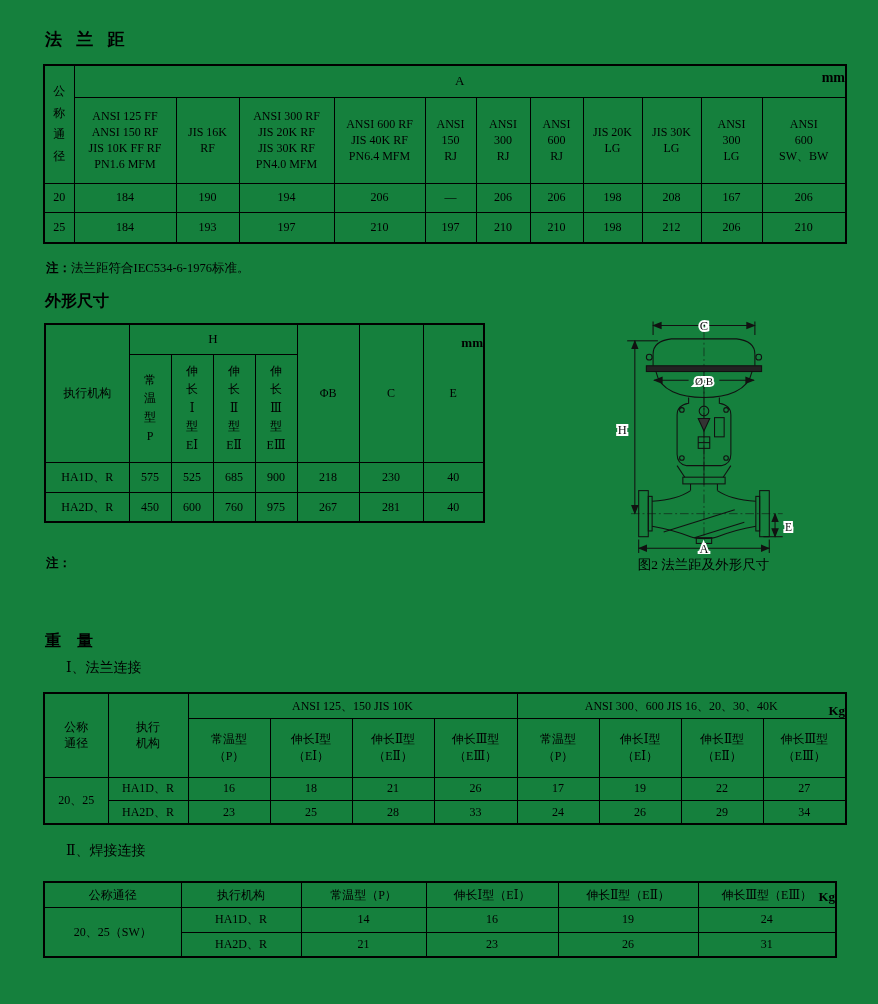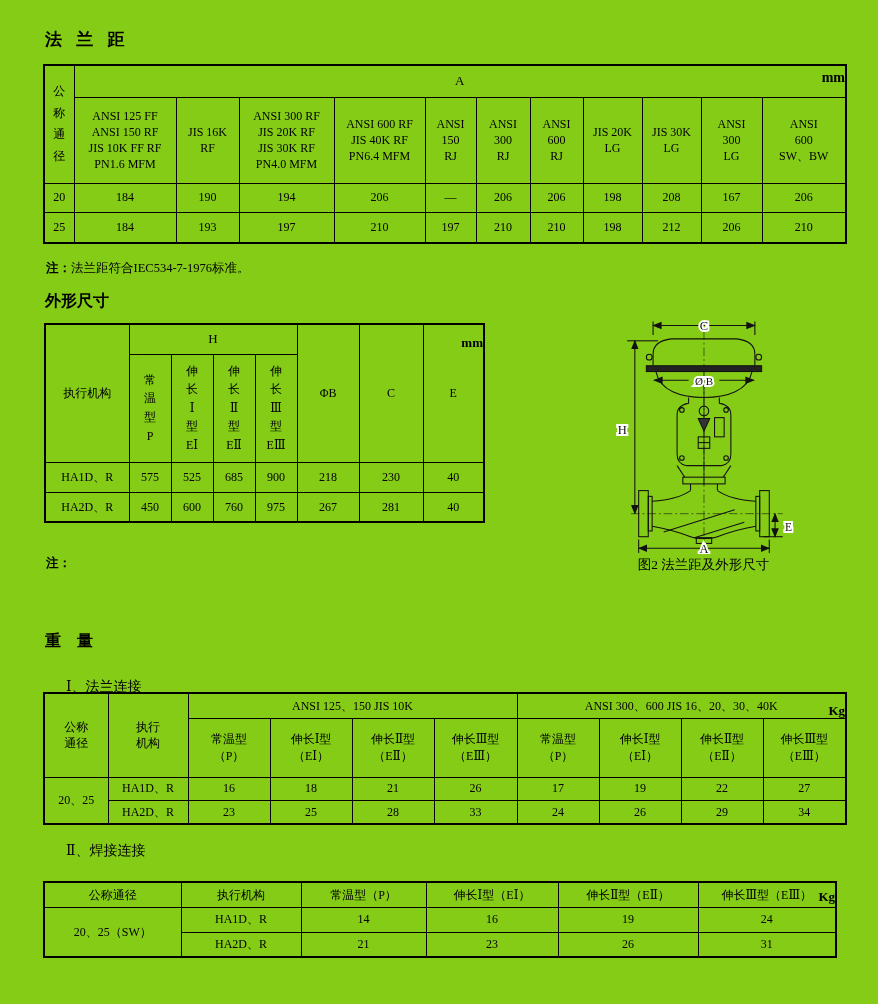--- a/index.html
+++ b/index.html
@@ -1,16 +1,16 @@
 <!DOCTYPE html>
 <html><head>
 <meta charset="utf-8">
 <style>
   html,body{margin:0;padding:0;background:#fff;}
-  #page{position:relative;width:878px;height:1004px;background:#84cc16;color:#000;
+  #page{position:relative;width:878px;height:1004px;background:#15803d;color:#000;
         font-family:"Liberation Serif","DejaVu Serif",serif;overflow:hidden;}
   .abs{position:absolute;}
   .sec-title{font-weight:bold;font-size:17px;}
   .unit{font-weight:bold;font-size:14px;text-align:right;width:100px;margin-top:32px;}
   .sub-title{font-size:14px;}
   .note{font-size:12.5px;display:flex;}
   .note .lbl{font-weight:bold;flex:0 0 auto;}
   .note .txt{white-space:pre-line;}
   table{border-collapse:collapse;table-layout:fixed;}
   table{border:2px solid #000;}
@@ -114,21 +114,21 @@
       <td>198</td>
       <td>212</td>
       <td>206</td>
       <td>210</td>
     </tr>
   </tbody>
     </table>
 
   <div class="abs note" style="left:46px;top:260px;">
     <span class="lbl">注：</span>
-    <span class="txt">法兰距符合IEC534-7-1976标准。</span>
+    <span class="txt">法兰距符合IEC534-6-1976标准。</span>
   </div>
 
   <div class="abs sec-title" style="left:45px;top:291px;font-size:16px;">外形尺寸</div>
   <div class="abs unit" style="left:383px;top:303px;font-size:13px;">mm</div>
 
   <table class="abs" style="left:44px;top:323px;width:439px;">
     <colgroup>
       <col style="width:84px">
         <col style="width:42px">
         <col style="width:42px">
@@ -276,21 +276,21 @@
       <text x="98" y="18.5" class="halo">C</text>
       <text x="98" y="75.5" font-size="11.5" class="halo">Ø B</text>
       <text x="13" y="127" class="halo">H</text>
       <text x="186" y="228" font-size="12" class="halo">E</text>
       <text x="98" y="250.5" class="halo">A</text>
     </g>
   </svg>
   <div class="abs caption" style="left:606px;top:556px;width:195px;">图2  法兰距及外形尺寸</div>
 
   <div class="abs sec-title" style="left:45px;top:631px;font-size:16px;">重　量</div>
-  <div class="abs sub-title" style="left:66px;top:678px;">Ⅰ、法兰连接</div>
+  <div class="abs sub-title" style="left:66px;top:659px;">Ⅰ、法兰连接</div>
   <div class="abs unit" style="left:745px;top:671px;font-size:13px;">Kg</div>
 
   <table class="abs" style="left:43px;top:692px;width:802px;">
     <colgroup>
       <col style="width:64px">
         <col style="width:80px">
         <col style="width:82px">
       <col style="width:82px">
         <col style="width:82px">
         <col style="width:83px">

